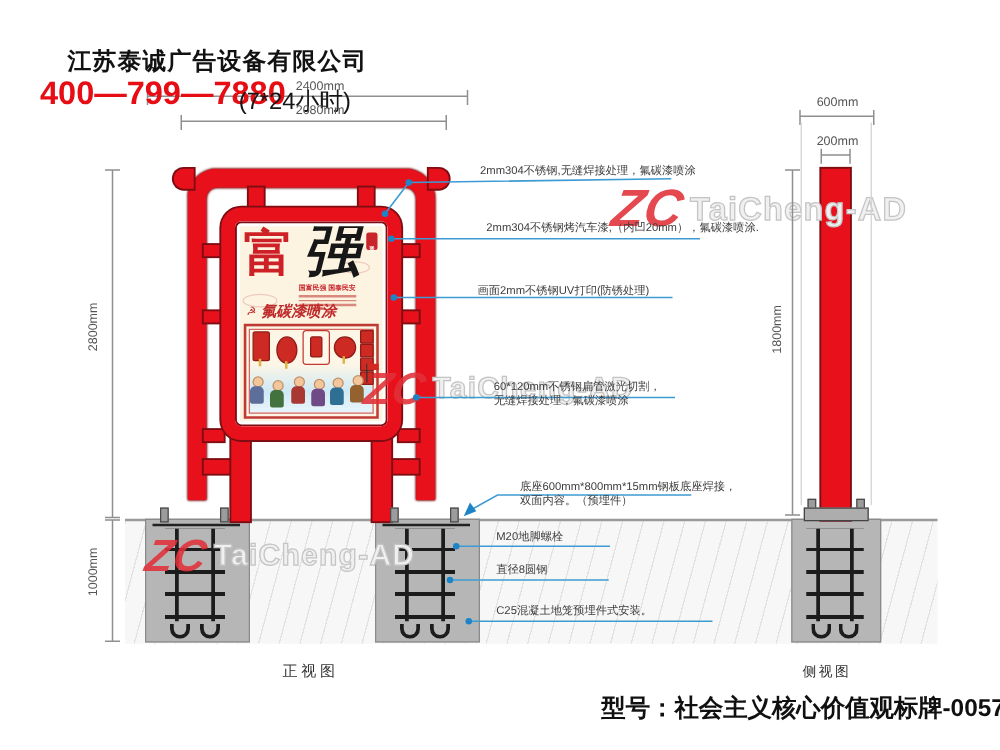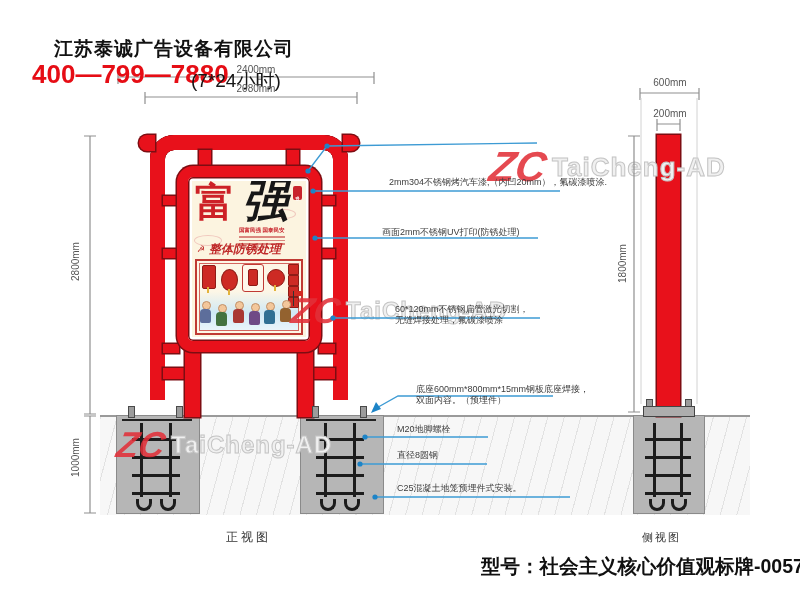--- a/index.html
+++ b/index.html
@@ -147,21 +147,21 @@
   <div class="abs cloud" style="left:80px;top:28px;width:22px;height:8px"></div>
   <div class="abs p-char1">富</div>
   <div class="abs p-char2">强</div>
   <div class="abs p-seal">富强</div>
   <div class="abs p-sub">国富民强 国泰民安</div>
   <div class="abs p-tl" style="top:55px"></div>
   <div class="abs p-tl" style="top:58.5px"></div>
   <div class="abs p-tl" style="top:62px"></div>
   <div class="abs p-tl" style="top:65.5px;width:30px"></div>
   <div class="abs p-emblem">☭</div>
-  <div class="abs p-script">整体防锈处理</div>
+  <div class="abs p-script">氟碳漆喷涂</div>
   <div class="abs illo">
     <div class="lan" style="left:5px;top:4px;width:12px;height:22px;border-radius:2px"></div>
     <div class="lan-tassel" style="left:10px;top:26px"></div>
     <div class="lan" style="left:24px;top:8px;width:15px;height:20px;border-radius:50%"></div>
     <div class="lan-tassel" style="left:31px;top:28px"></div>
     <div class="lan" style="left:45px;top:3px;width:20px;height:26px;border-radius:3px;background:#fff7ea;border-color:#c03a34"></div>
     <div class="lan" style="left:51px;top:8px;width:8px;height:15px;border-radius:2px"></div>
     <div class="lan" style="left:70px;top:8px;width:16px;height:16px;border-radius:50%"></div>
     <div class="lan-tassel" style="left:77px;top:24px"></div>
     <div class="banner" style="left:91px;top:3px"></div>
@@ -237,20 +237,21 @@
 <div class="abs wm wm2" style="left:292px;top:293px">
   <span class="wm-logo">ZC</span>
   <span class="wm-text">TaiCheng-AD</span>
 </div>
 <div class="abs wm wm3" style="left:117px;top:427px">
   <span class="wm-logo">ZC</span>
   <span class="wm-text">TaiCheng-AD</span>
 </div>
 
 <div class="abs ann" style="left:384px;top:131px">
+  <div>2mm304不锈钢,无缝焊接处理，氟碳漆喷涂</div>
 </div>
 <div class="abs ann" style="left:389px;top:177px">
   <div>2mm304不锈钢烤汽车漆,（内凹20mm），氟碳漆喷涂.</div>
 </div>
 <div class="abs ann" style="left:382px;top:227px">
   <div>画面2mm不锈钢UV打印(防锈处理)</div>
 </div>
 <div class="abs ann" style="left:395px;top:304px">
   <div>60*120mm不锈钢扁管激光切割，</div>
   <div>无缝焊接处理，氟碳漆喷涂</div>

